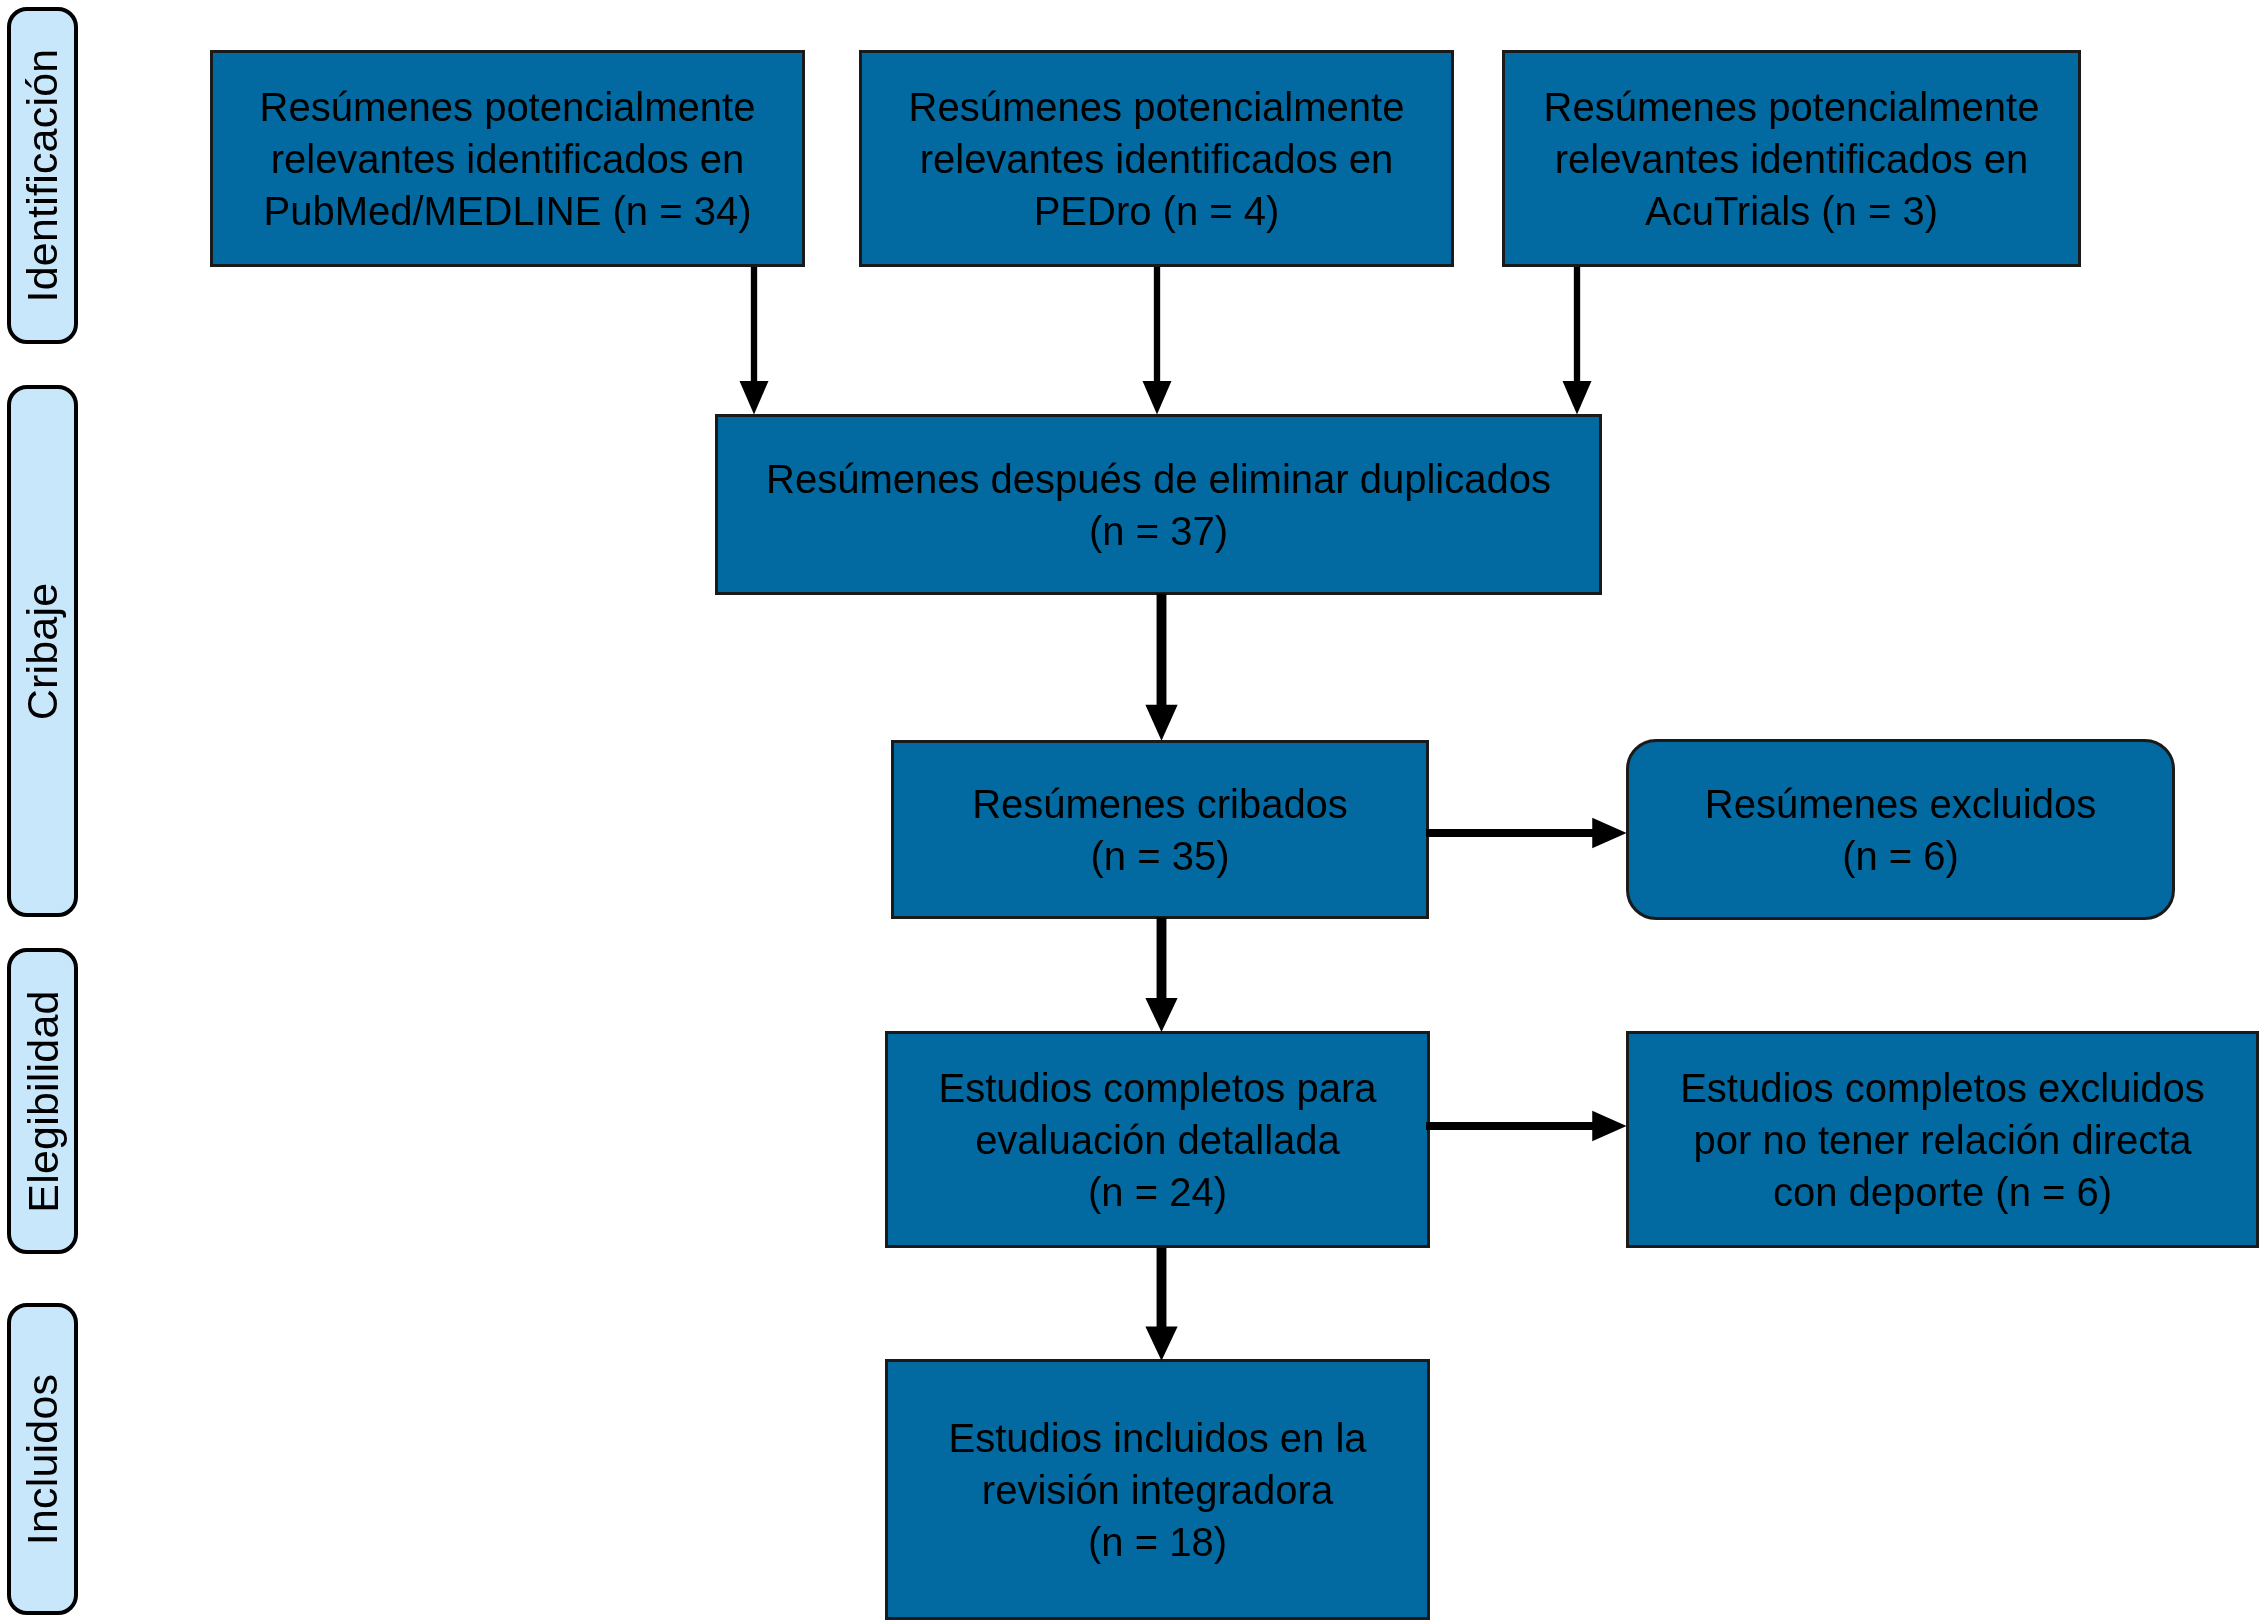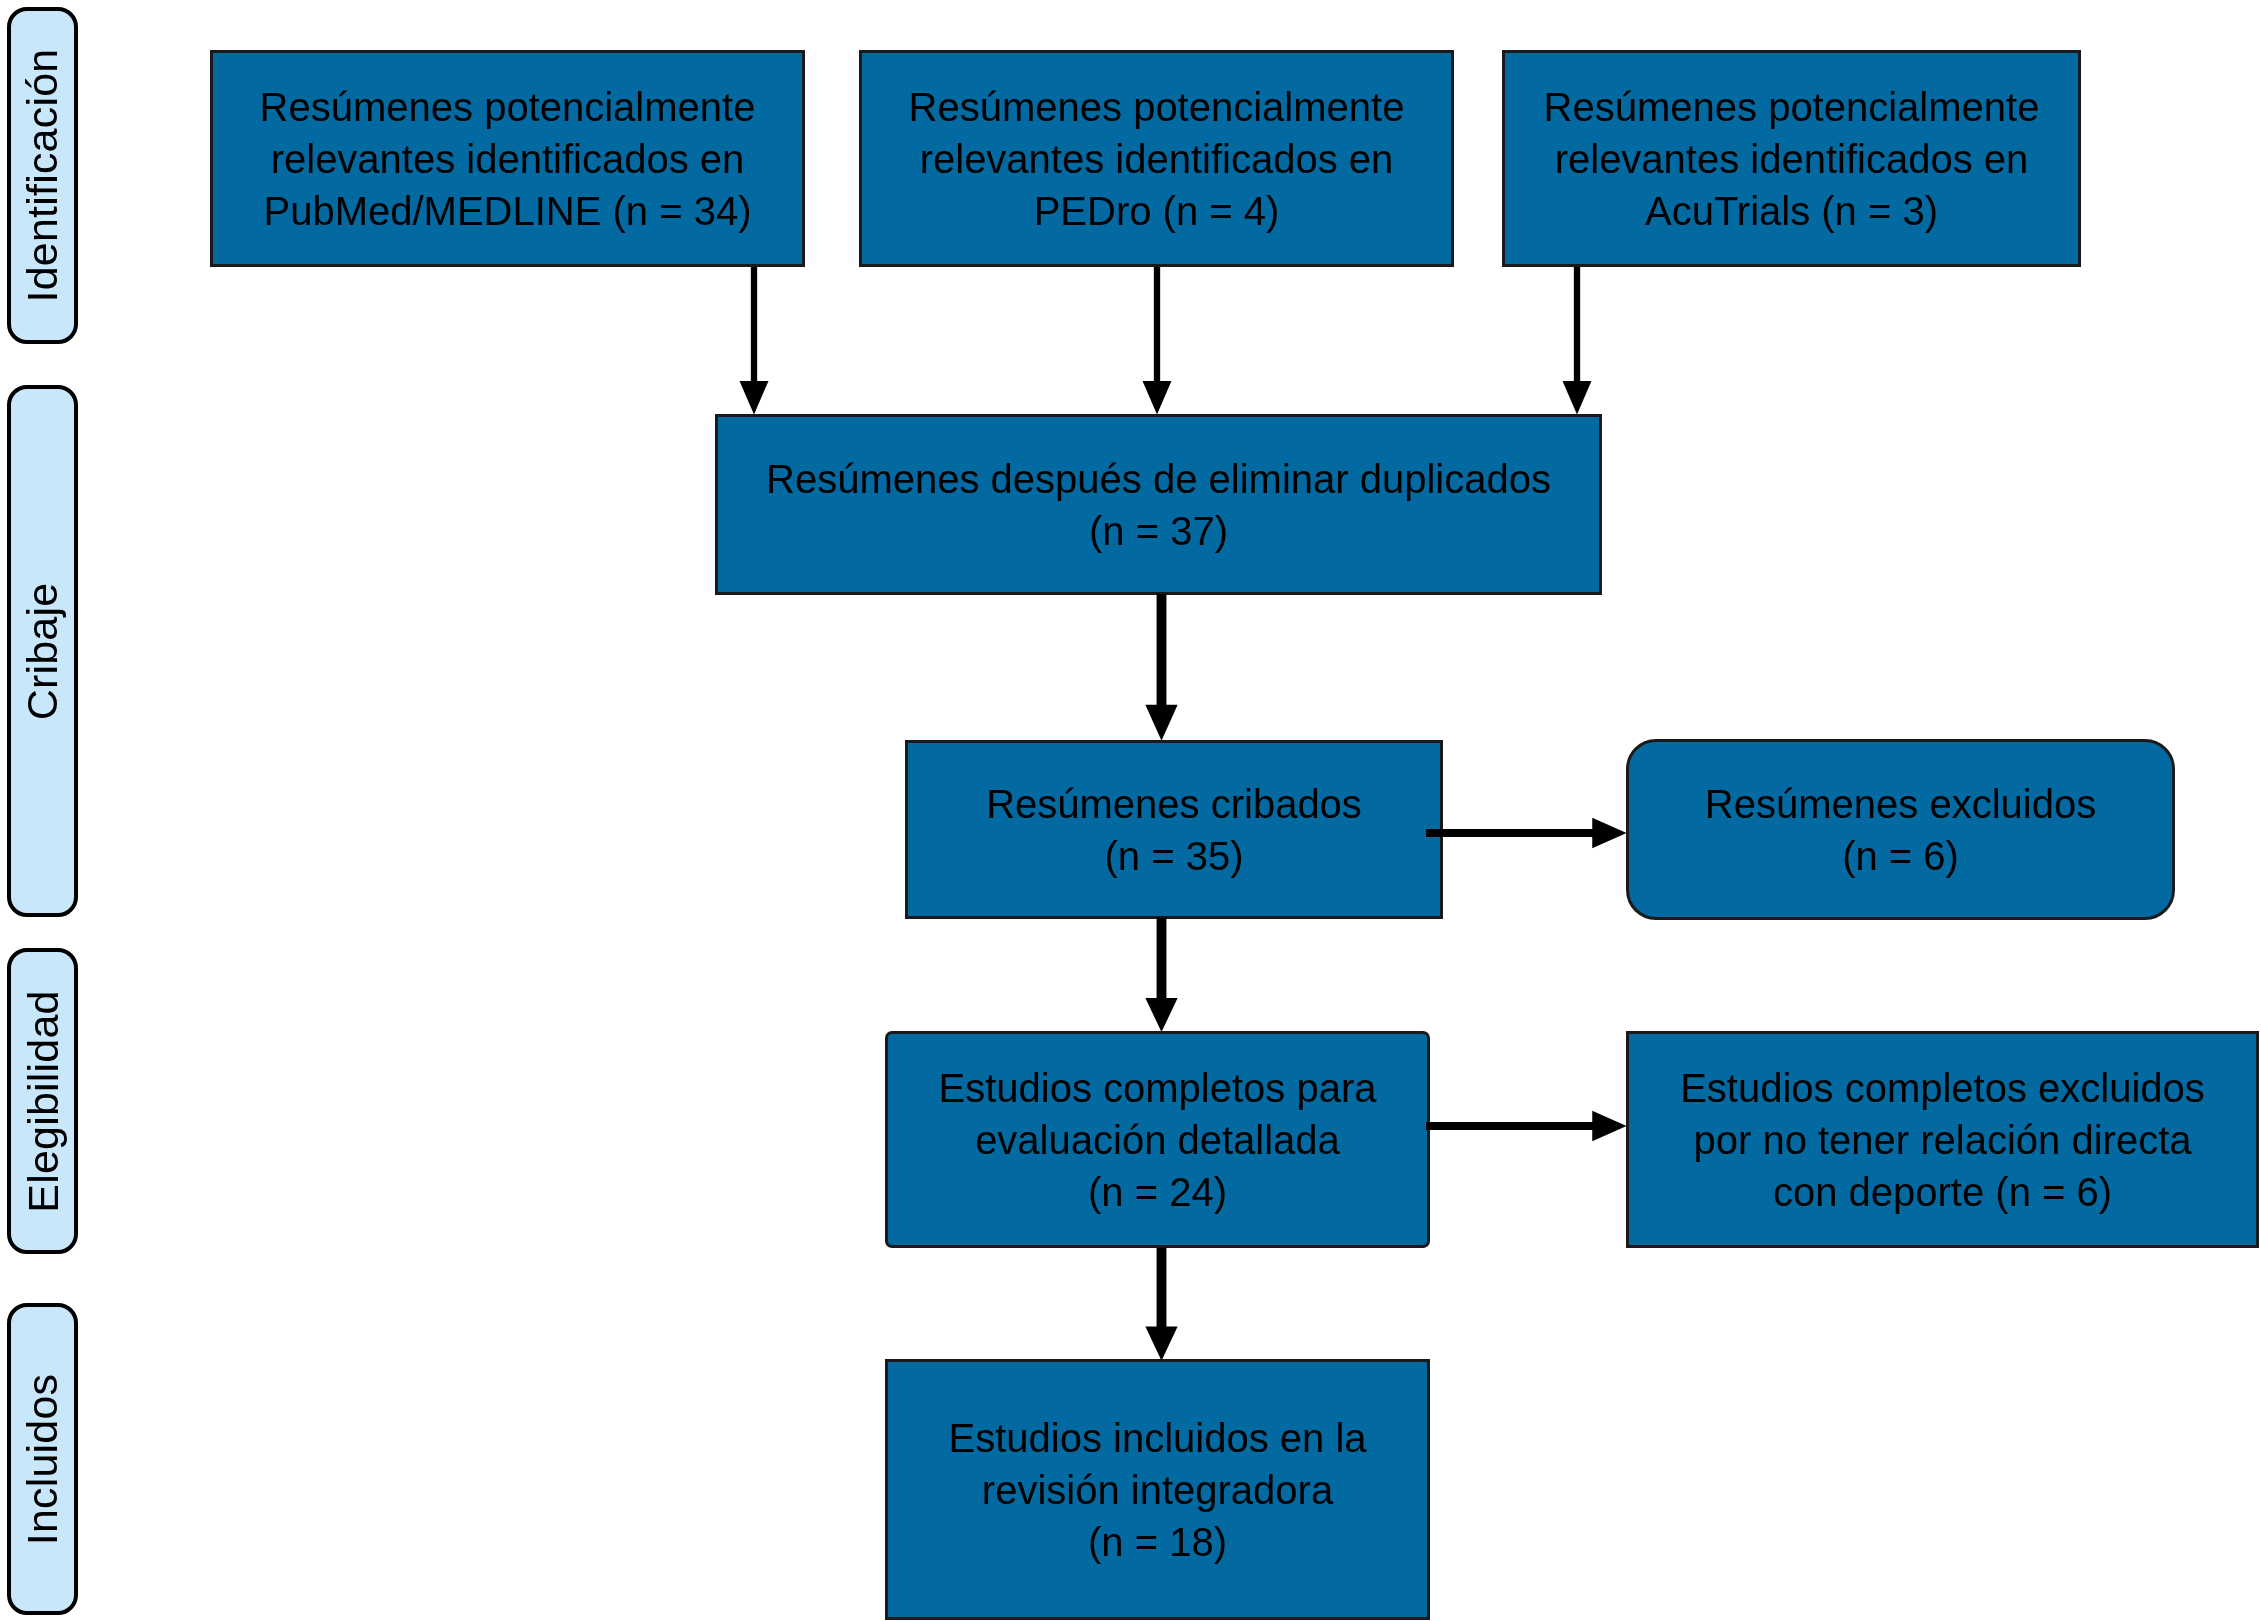--- a/index.html
+++ b/index.html
@@ -100,31 +100,31 @@
     <span class="box-text">Resúmenes potencialmente
 relevantes identificados en
 AcuTrials (n = 3)</span>
   </div>
 
   <div class="flow-box" style="left:715px; top:414px; width:887px; height:181px;">
     <span class="box-text">Resúmenes después de eliminar duplicados
 (n = 37)</span>
   </div>
 
-  <div class="flow-box" style="left:891px; top:740px; width:538px; height:179px;margin-left:14px;">
+  <div class="flow-box" style="left:891px; top:740px; width:538px; height:179px;">
     <span class="box-text">Resúmenes cribados
 (n = 35)</span>
   </div>
 
   <div class="flow-box" style="left:1626px; top:739px; width:549px; height:181px;border-radius:30px;">
     <span class="box-text">Resúmenes excluidos
 (n = 6)</span>
   </div>
 
-  <div class="flow-box" style="left:885px; top:1031px; width:545px; height:217px;border-radius:7px;">
+  <div class="flow-box" style="left:885px; top:1031px; width:545px; height:217px;">
     <span class="box-text">Estudios completos para
 evaluación detallada
 (n = 24)</span>
   </div>
 
   <div class="flow-box" style="left:1626px; top:1031px; width:633px; height:217px;">
     <span class="box-text">Estudios completos excluidos
 por no tener relación directa
 con deporte (n = 6)</span>
   </div>

